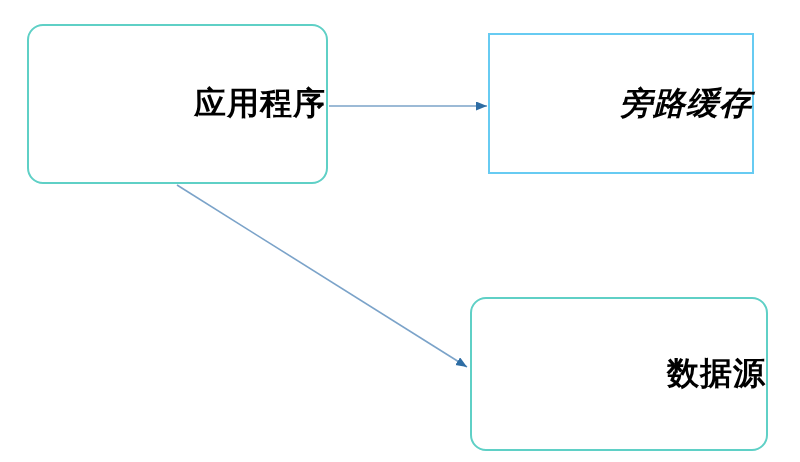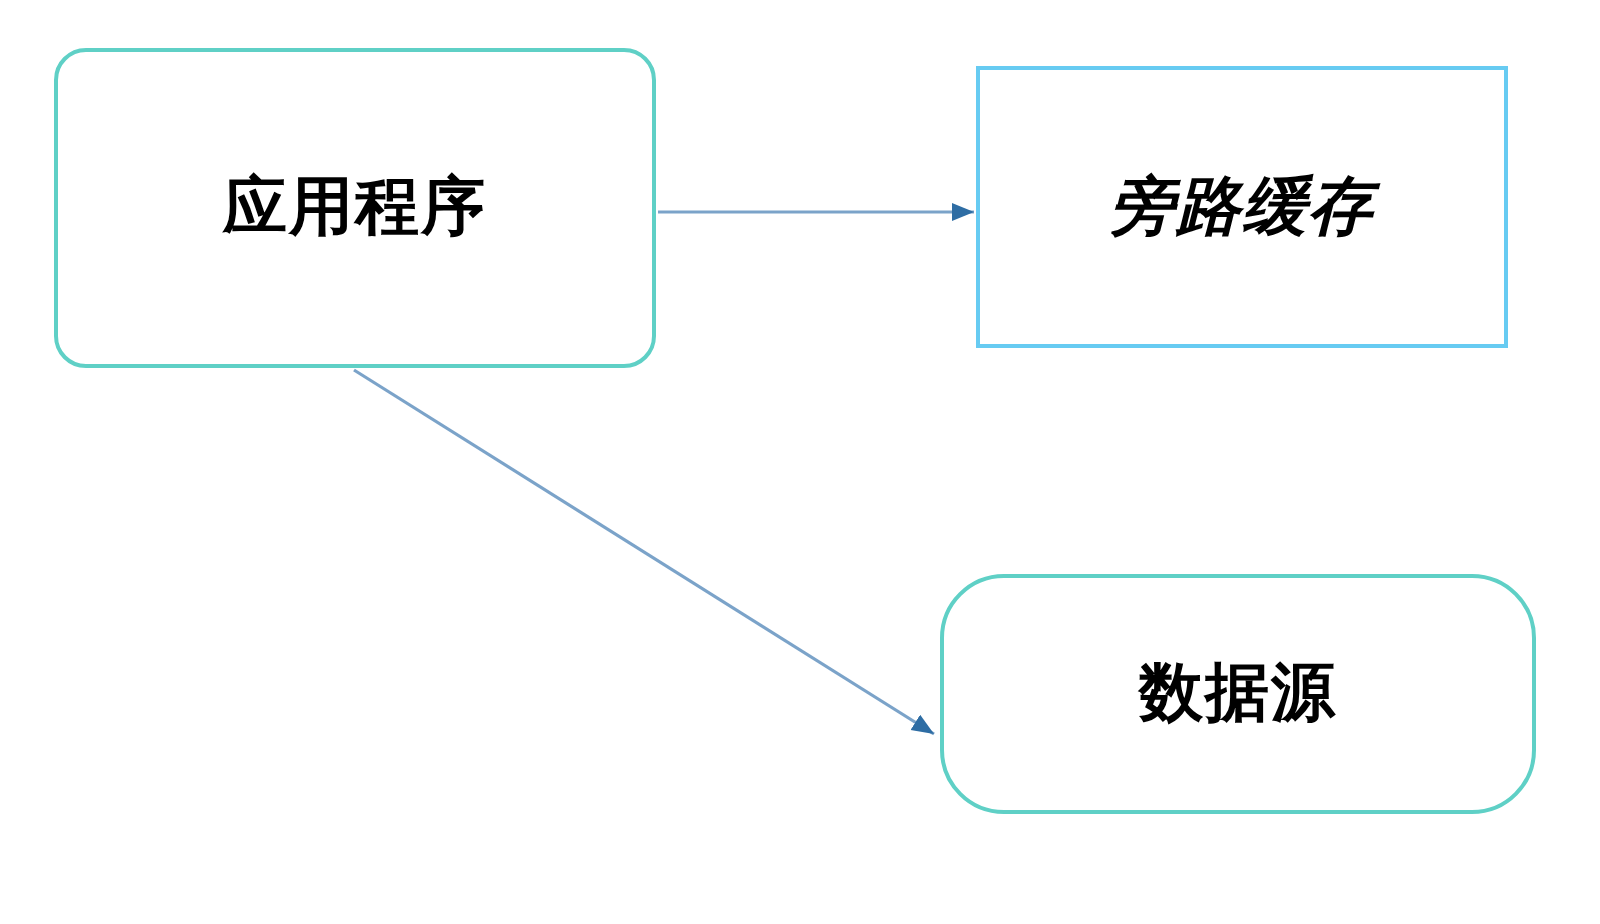--- a/index.html
+++ b/index.html
@@ -21,21 +21,21 @@
     top: 0;
     z-index: 2;
     pointer-events: none;
   }
   .node {
     position: absolute;
     box-sizing: border-box;
     background: #ffffff;
     display: flex;
     align-items: center;
-    justify-content: center;
+    justify-content: flex-end;
     z-index: 1;
   }
   .node.teal   { border: 2px solid var(--node-border-teal, #5fd0c6); }
   .node.sky    { border: 2px solid var(--node-border-sky, #67cbf2); }
   .node.rounded { border-radius: 16px; }
   .node .label {
     font-size: 32px;
     font-weight: 700;
     color: #000000;
     letter-spacing: 1px;
@@ -58,17 +58,17 @@
   </svg>
 
   <div class="node teal rounded" style="left:27px; top:24px; width:301px; height:160px;">
     <span class="label">应用程序</span>
   </div>
 
   <div class="node sky" style="left:488px; top:33px; width:266px; height:141px;font-style:italic;">
     <span class="label">旁路缓存</span>
   </div>
 
-  <div class="node teal rounded" style="left:470px; top:287px; width:298px; height:120px;border-radius:32px;">
+  <div class="node teal rounded" style="left:470px; top:297px; width:298px; height:154px;">
     <span class="label">数据源</span>
   </div>
 
 </div>
 
 </body></html>

